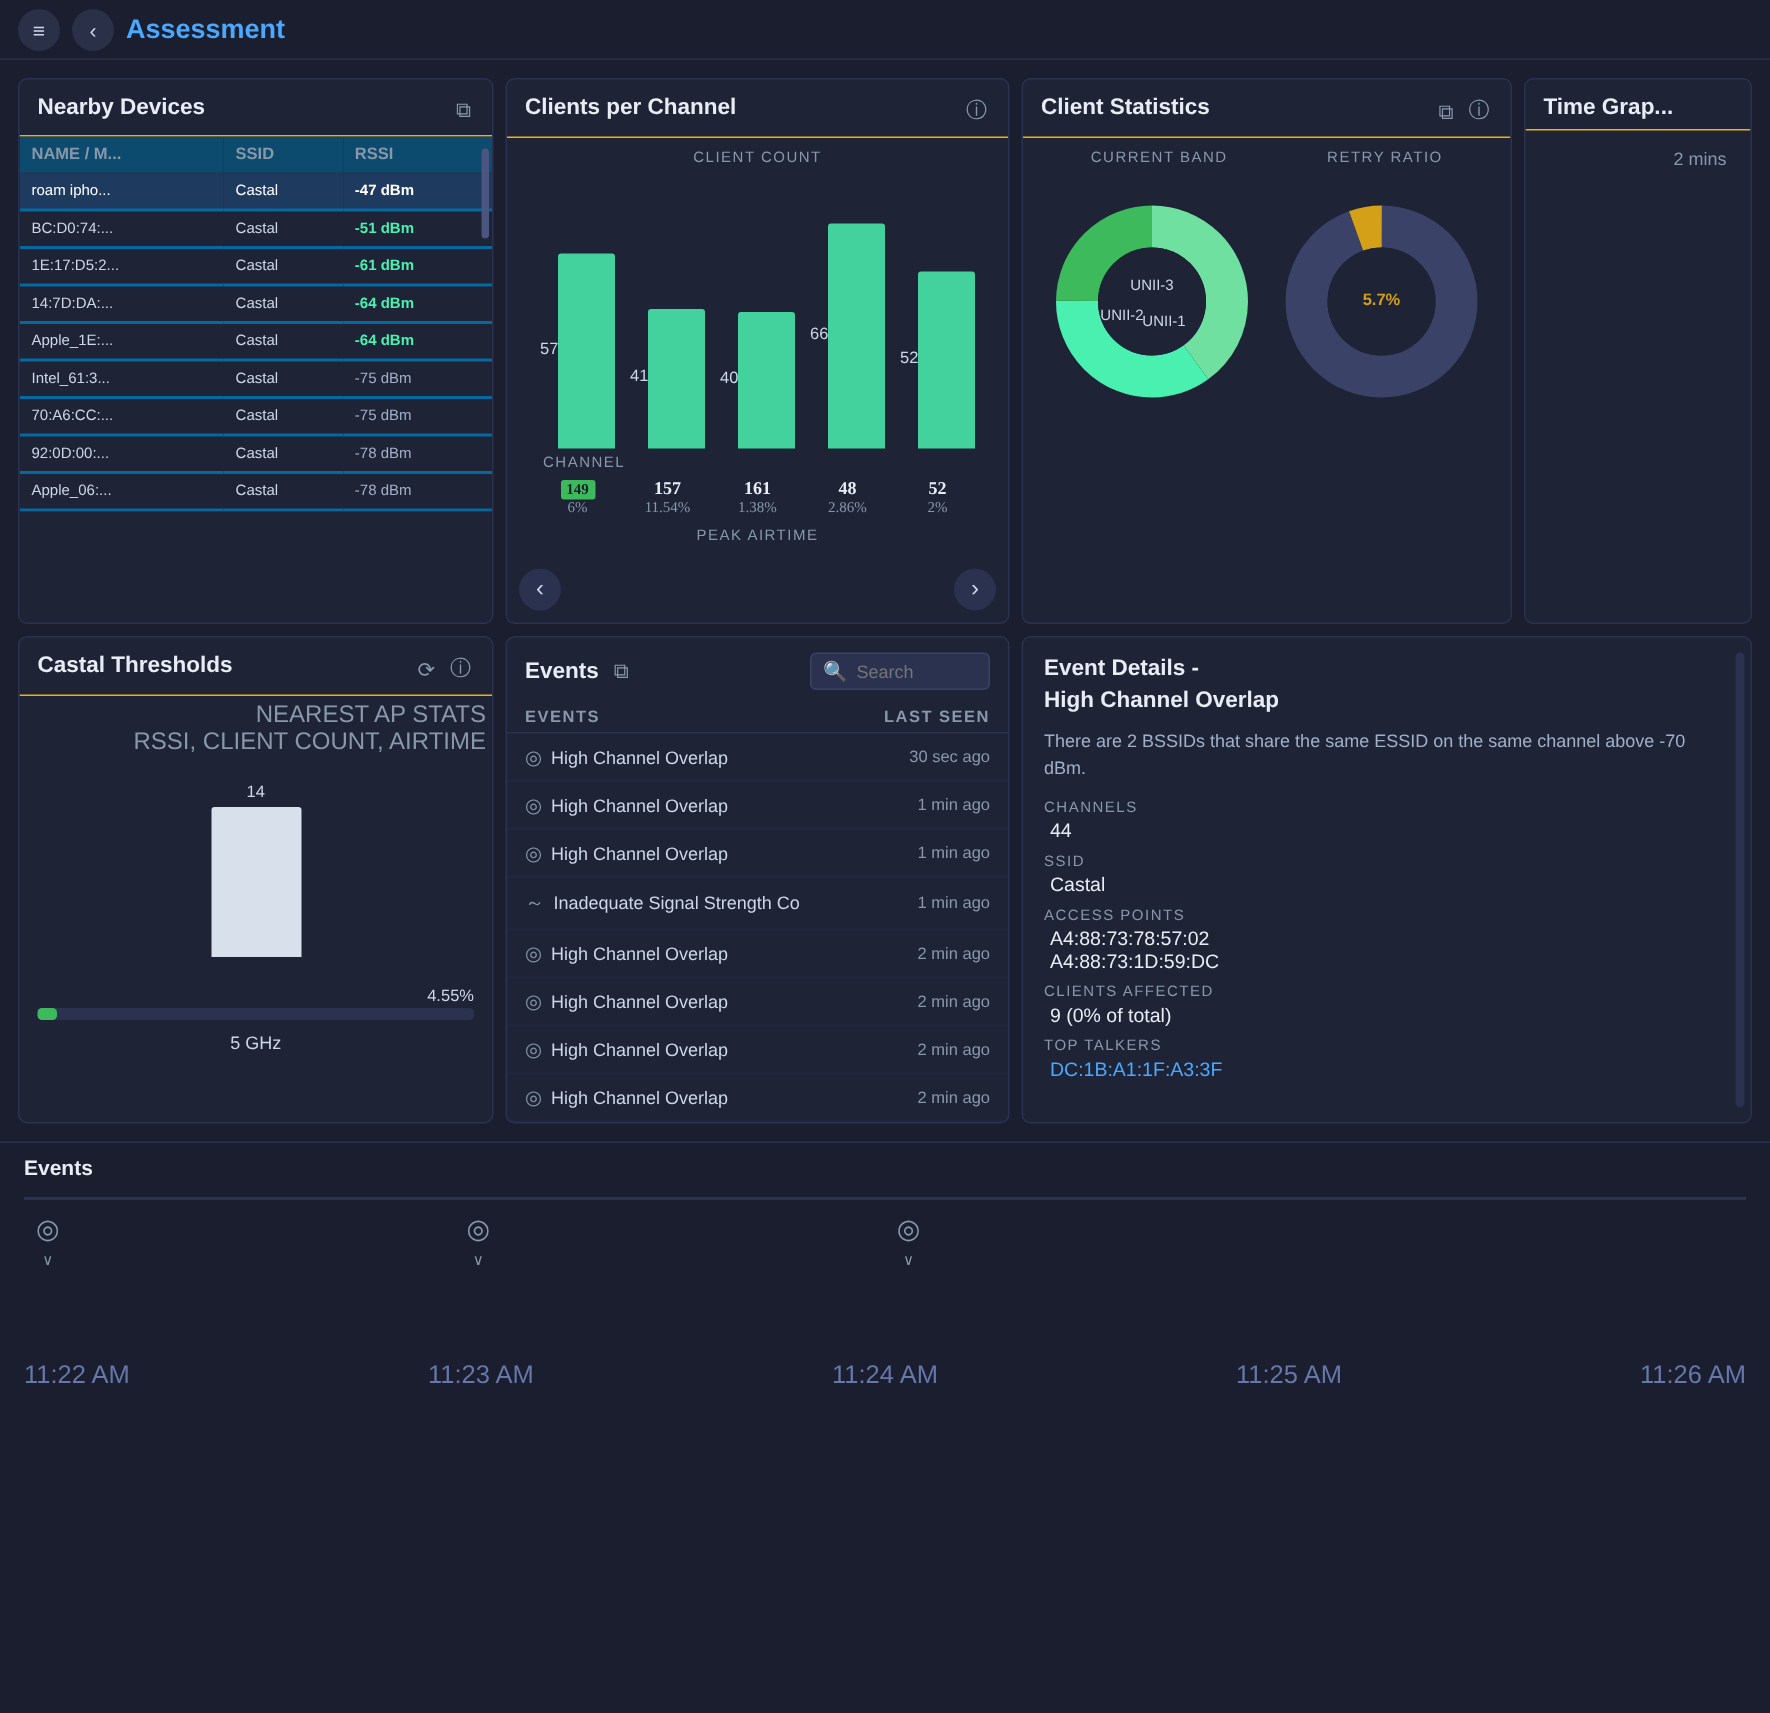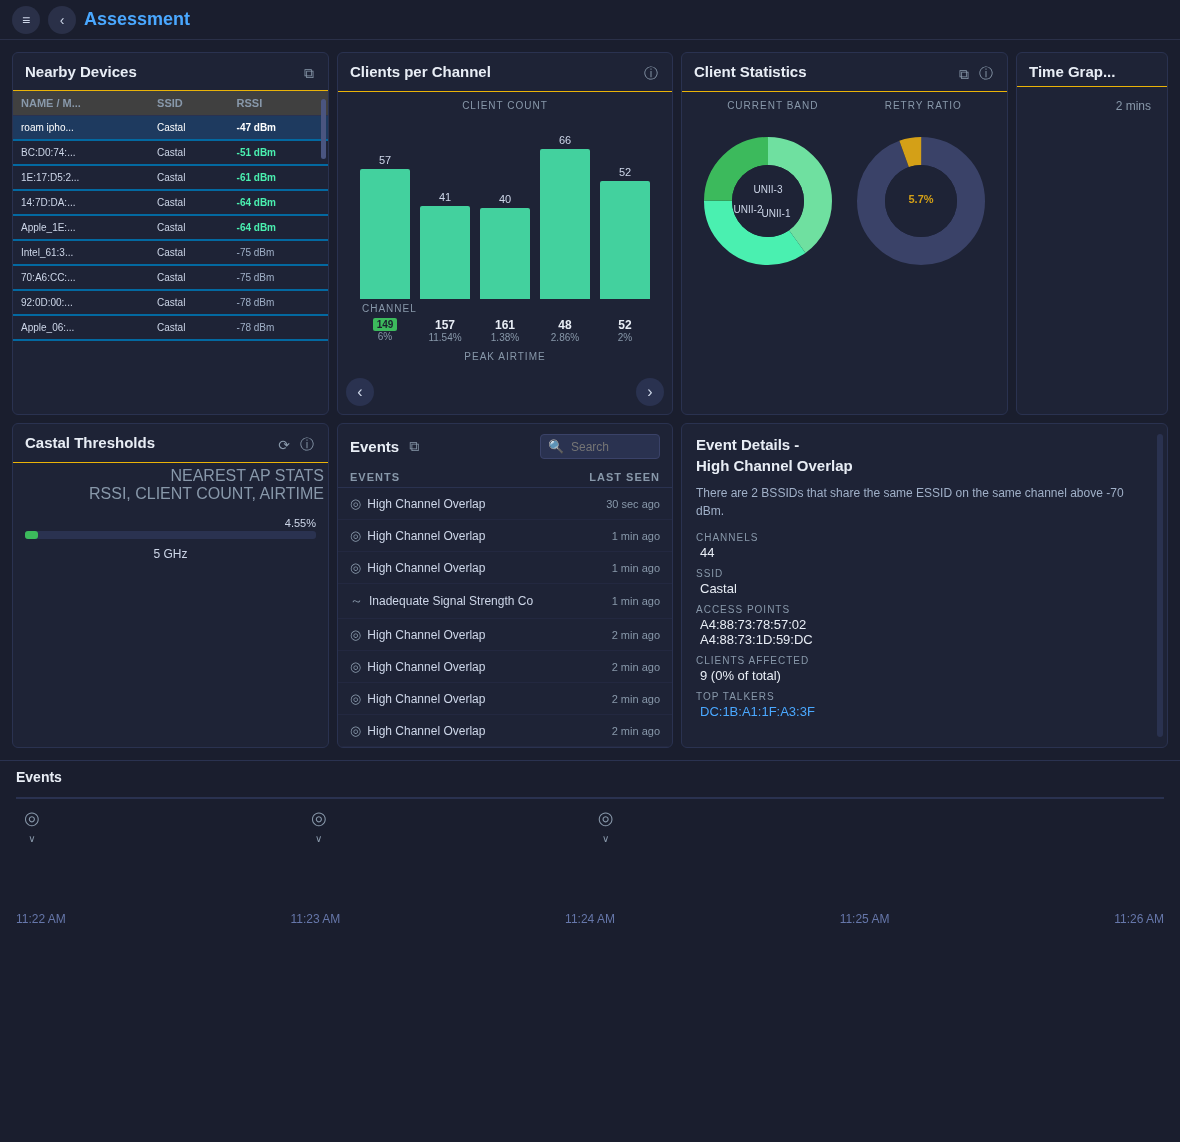--- a/index.html
+++ b/index.html
@@ -90,21 +90,21 @@
       width: 100%;
       border-collapse: collapse;
     }
     .devices-table th {
       text-align: left;
       padding: 6px 8px;
       color: #8898aa;
       font-size: 11px;
       font-weight: 600;
       border-bottom: 1px solid #2a3250;
-      background: #404040;
+      background: #0c4a6e;
     }
     .devices-table td {
       padding: 6px 8px;
       border-bottom: 2px solid #0369a1;
       color: #cdd6e8;
       font-size: 10px;
     }
     .devices-table tr.selected td {
       background: #1e3a5f;
       color: #fff;
@@ -184,36 +184,37 @@
     .bar-chart {
       display: flex;
       align-items: flex-end;
       gap: 10px;
       height: 180px;
       padding: 0 10px;
       position: relative;
     }
     .bar-col {
       display: flex;
-      flex-direction: column;
+      flex-direction: row;
       align-items: center;
       flex: 1;
     }
     .bar-count { font-size: 11px; color: #cdd6e8; margin-bottom: 3px; }
     .bar-body {
       width: 100%;
       background: #4af0b0;
       border-radius: 2px 2px 0 0;
       opacity: 0.85;
     }
     .bar-channel-row {
       display: flex;
-      align-items: flex-start;
+      align-items: flex-end;
       padding: 4px 10px 0;
       gap: 10px;
+      font-family: Liberation Serif, serif;
     }
     .channel-label-group {
       display: flex;
       flex-direction: column;
       align-items: center;
       flex: 1;
       font-size: 10px;
     }
     .channel-num { color: #e8edf5; font-weight: 700; font-size: 12px; }
     .channel-pct { color: #8898aa; }
@@ -454,21 +455,21 @@
     .marker-chevron {
       font-size: 10px;
       color: #8898aa;
     }
     .timeline-axis {
       display: flex;
       justify-content: space-between;
       padding: 4px 0;
     }
     .timeline-axis-label {
-      font-size: 12px;
+      font-size: 17px;
       color: #6677aa;
     }
 
     
     .nearby-table-wrap {
       position: relative;
       overflow: hidden;
     }
 
     
@@ -679,20 +680,26 @@
       <span class="panel-title">Castal Thresholds</span>
       <div class="panel-icons">
         <button class="icon-btn">⟳</button>
         <button class="icon-btn">ⓘ</button>
       </div>
     </div>
     <div class="thresholds-sub">
       <div>NEAREST AP STATS</div>
       <div>RSSI, CLIENT COUNT, AIRTIME</div>
     </div>
+    <div class="chart-area">
+      <div class="bar-wrapper">
+        <span class="bar-label-top">14</span>
+        <div class="bar-rect" style="height:100px;"></div>
+      </div>
+    </div>
     <div class="progress-bar-wrap">
       <div class="bar-pct" style="text-align:right; margin-bottom:2px;">4.55%</div>
       <div class="progress-bar-bg">
         <div class="progress-bar-fill" style="width:4.55%;"></div>
       </div>
     </div>
     <div class="band-label">5 GHz</div>
   </div>
 
   <div class="panel events-panel">

